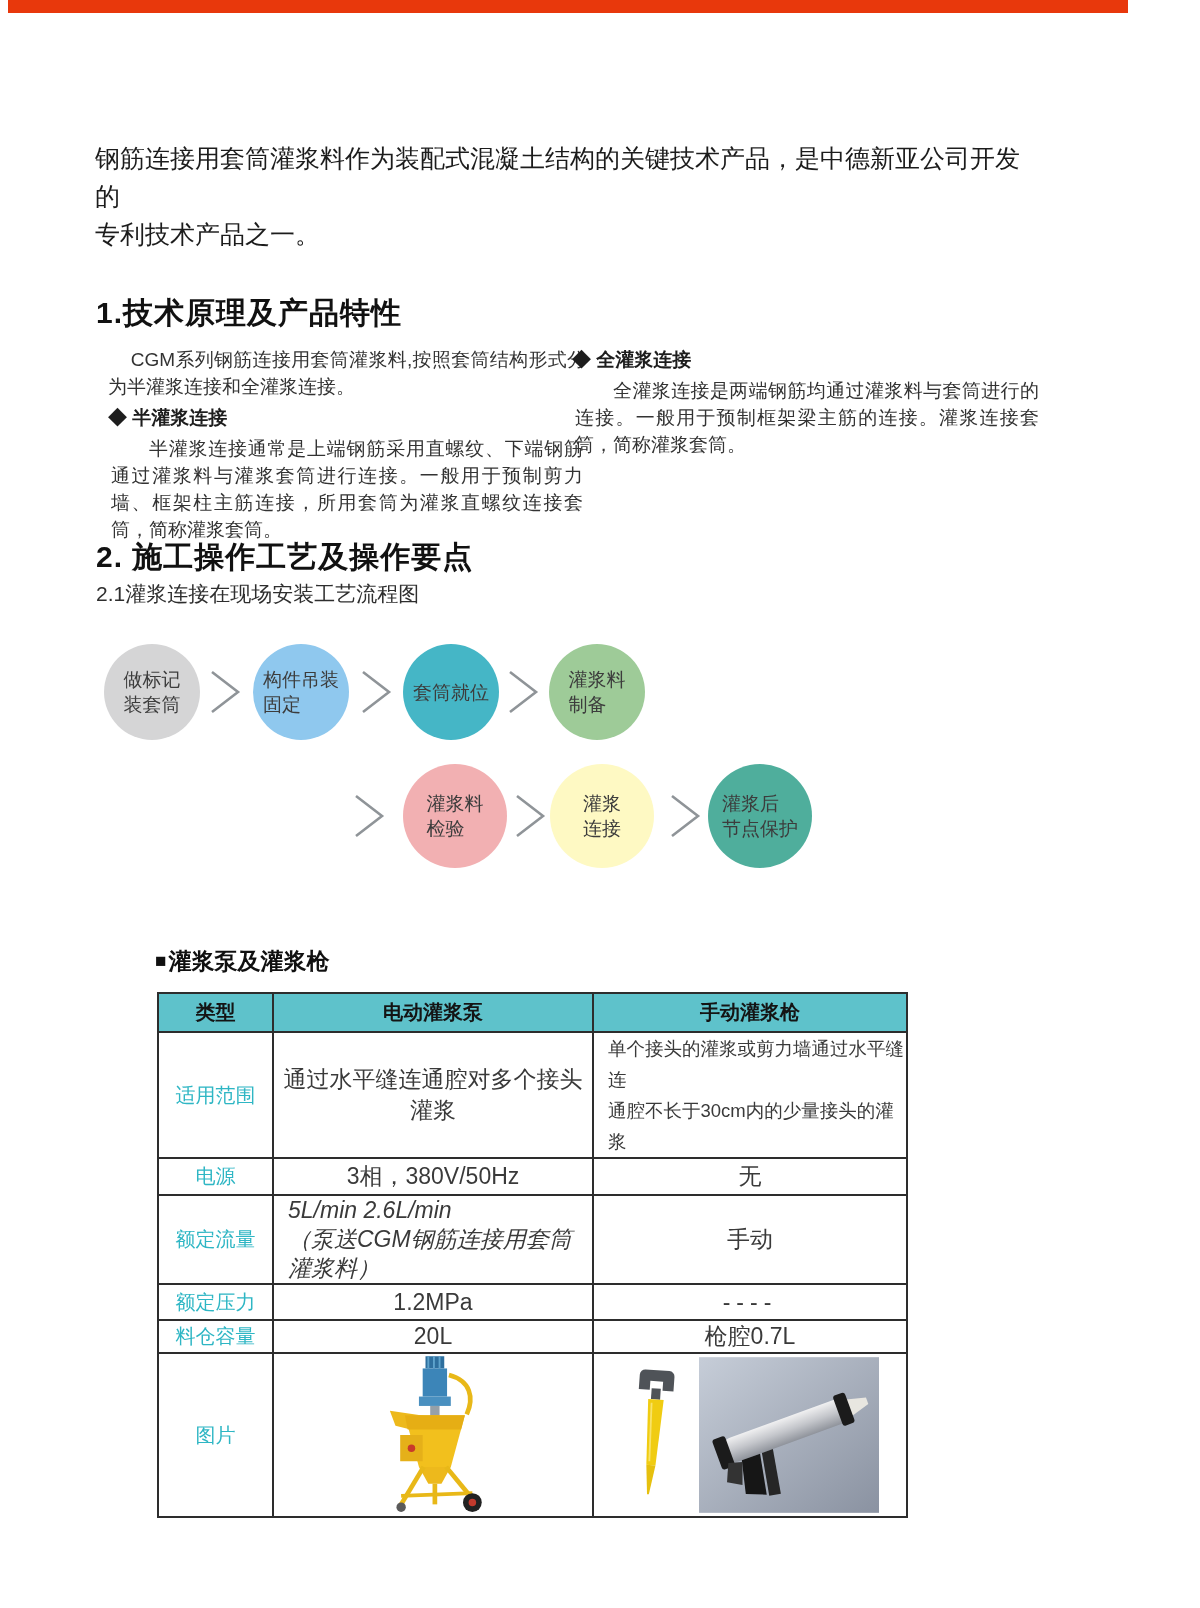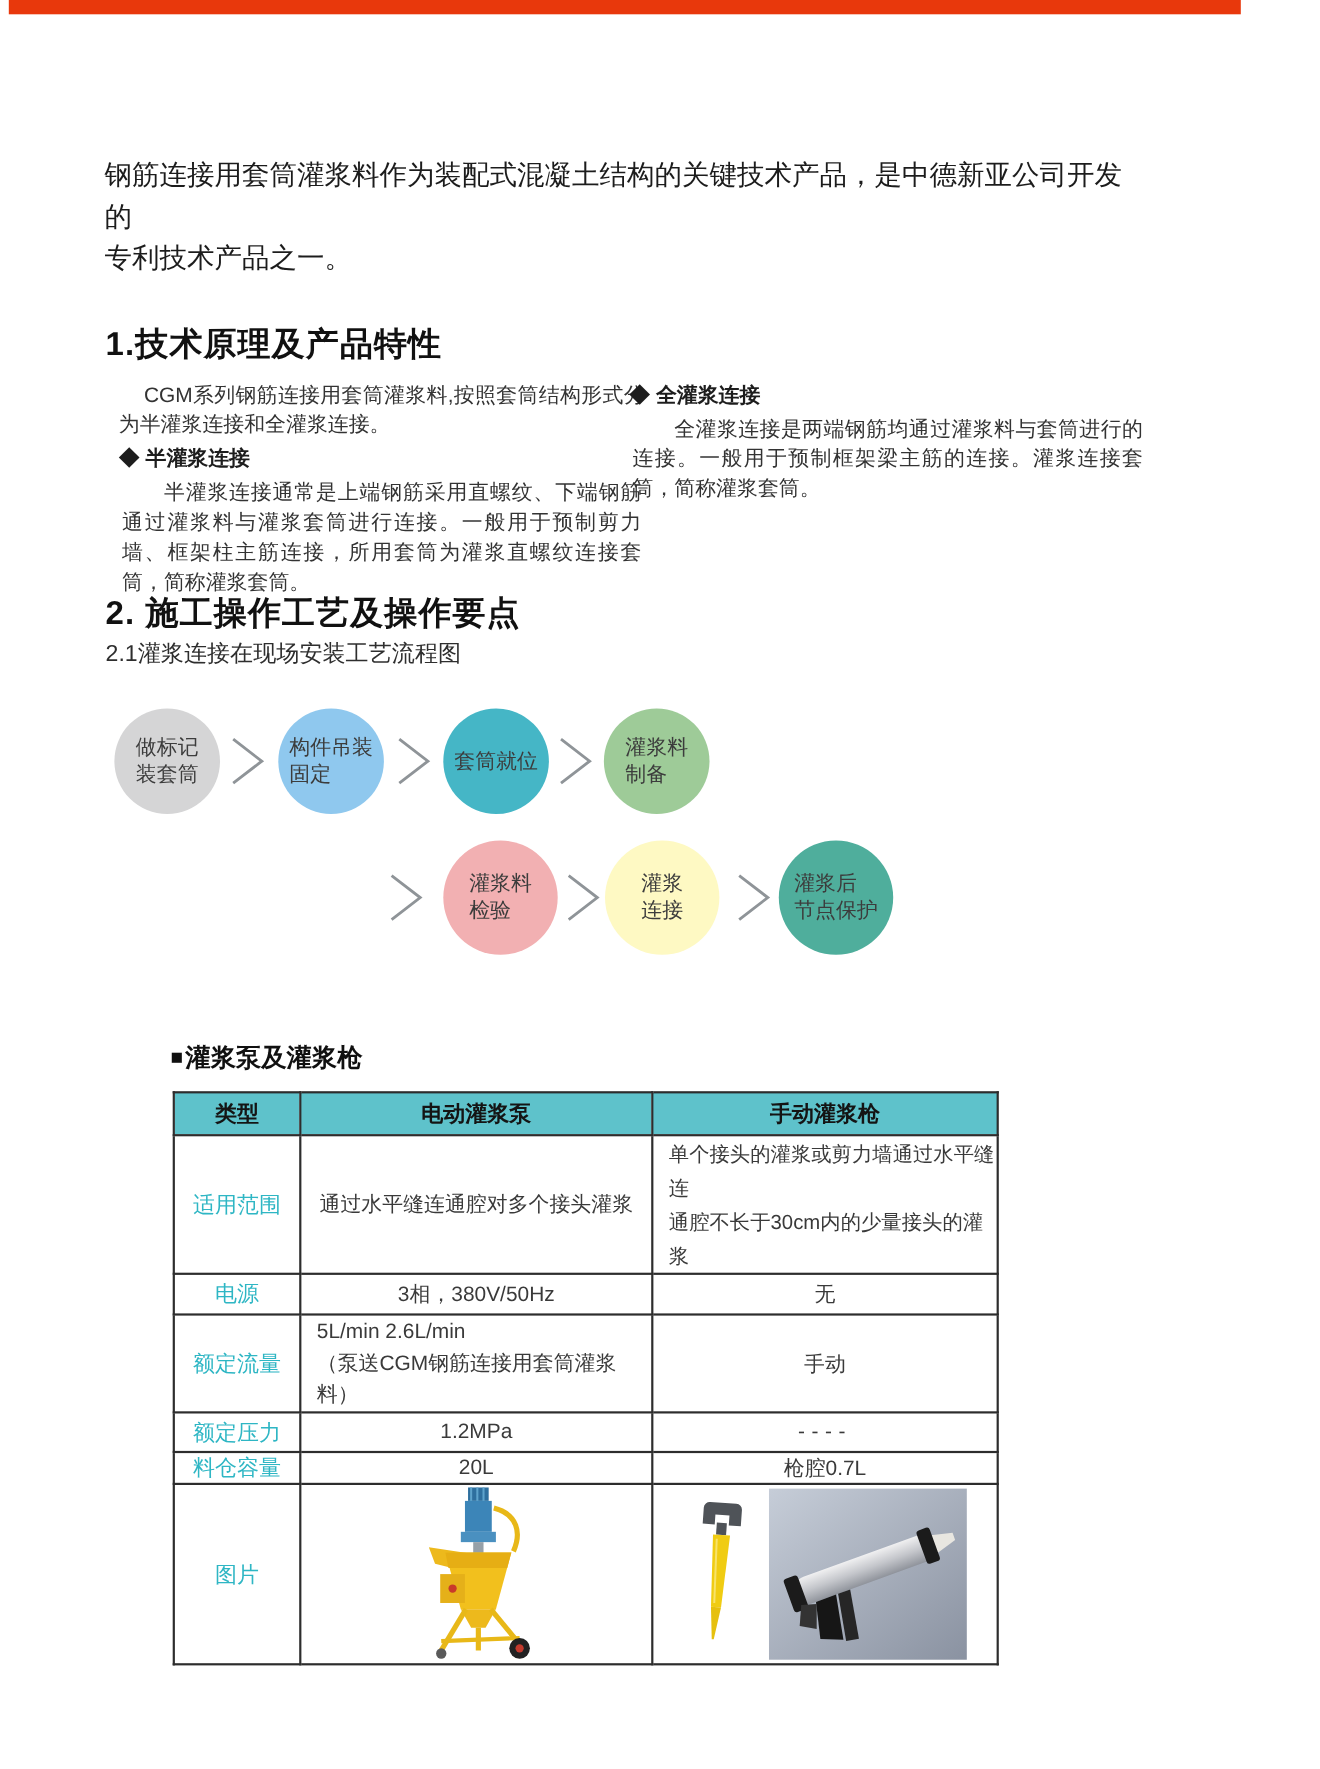--- a/index.html
+++ b/index.html
@@ -33,26 +33,26 @@
   .c-r2{width:104px;height:104px;top:764px;}
   .arrow{position:absolute;width:34px;height:46px;}
   .arrow svg{width:100%;height:100%;}
   .ar1{top:669px;} .ar2{top:793px;}
 
   
   #tbl-title{left:155px;top:946px;font-size:23px;font-weight:bold;color:#101010;}
   #tbl-title .sq{font-size:19px;margin-right:2px;position:relative;top:-2px;}
   #spec-table{left:157px;top:992px;border-collapse:collapse;table-layout:fixed;width:749px;}
   #spec-table td,#spec-table th{border:2px solid #2d2d2d;padding:0;vertical-align:middle;
-        font-size:19px;color:#3a3a3a;text-align:center;overflow:hidden;}
+        font-size:23px;color:#3a3a3a;text-align:center;overflow:hidden;}
   #spec-table th{background:#5ec2cb;color:#141414;font-size:20px;font-weight:bold;}
   .rowlabel{color:#2eb6c4 !important;font-size:20px !important;}
   .cell-left{text-align:left !important;padding-left:14px !important;white-space:pre-line;}
   .cell-wrap{font-size:18.5px !important;white-space:pre-line;line-height:31px;}
-  .flow-cell{line-height:29px;}
+  .flow-cell{line-height:29px;font-style:italic;}
   .dashes{letter-spacing:6px;}
   .imgbox{display:flex;align-items:center;justify-content:center;gap:14px;}
 </style>
 </head>
 <body>
 
 <div id="page">
 
   <div id="topbar" class="abs"></div>
 

